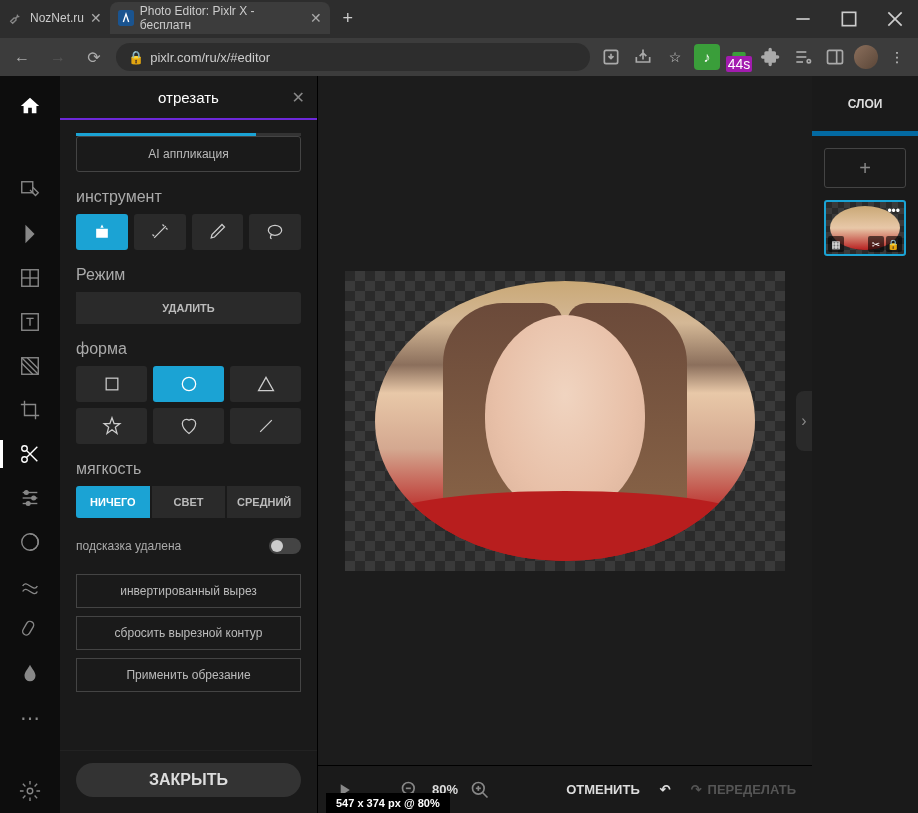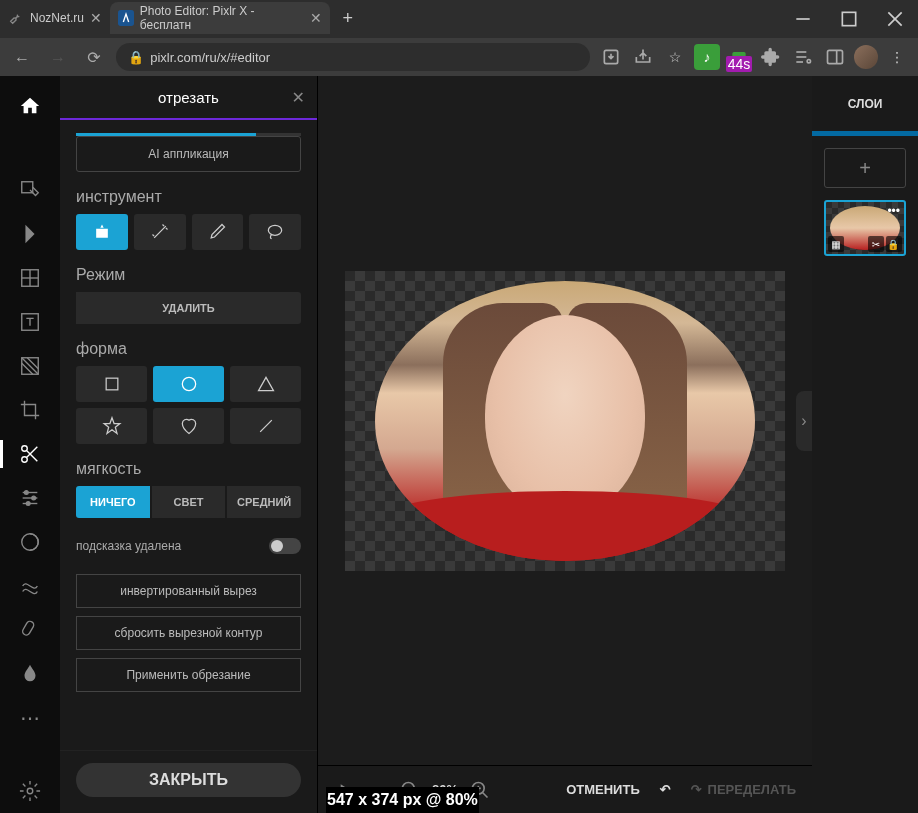--- a/index.html
+++ b/index.html
@@ -75,21 +75,21 @@
 .canvas-area { flex: 1; display: flex; flex-direction: column; background: #1c1c1c; position: relative; }
 .canvas-viewport { flex: 1; display: flex; align-items: center; justify-content: center; position: relative; }
 .canvas { width: 440px; height: 300px; position: relative; background-image: repeating-conic-gradient(#3a3a3a 0 25%, #2a2a2a 0 50%); background-size: 20px 20px; }
 .photo-oval { position: absolute; left: 30px; top: 10px; width: 380px; height: 280px; border-radius: 50%; overflow: hidden; background: linear-gradient(180deg, #c9a876 0%, #d4b896 15%, #8b6f5c 30%, #e8c8a8 40%, #d4a890 60%, #b82020 85%); }
 .face-hint { position: absolute; inset: 0; }
 .face-oval { position: absolute; left: 50%; top: 48%; transform: translate(-50%, -50%); width: 160px; height: 200px; background: radial-gradient(ellipse at 50% 40%, #f0d4c0 0%, #e8c0a8 60%, #d8b098 100%); border-radius: 50% 50% 48% 48%; }
 .hair-l { position: absolute; left: 18%; top: 8%; width: 120px; height: 240px; background: linear-gradient(180deg, #6b4a3a, #8b6648); border-radius: 60px 20px 10px 40px; }
 .hair-r { position: absolute; right: 18%; top: 8%; width: 120px; height: 240px; background: linear-gradient(180deg, #6b4a3a, #8b6648); border-radius: 20px 60px 40px 10px; }
 .sweater { position: absolute; bottom: 0; left: 0; right: 0; height: 70px; background: #b81e1e; border-radius: 50% 50% 0 0 / 30px 30px 0 0; }
 
-.canvas-bottom-bar { position: absolute; bottom: 0; left: 8px; background: #000; color: #fff; font-size: 16px; font-weight: 600; padding: 4px 1px; }
+.canvas-bottom-bar { position: absolute; bottom: 0; left: 8px; background: #000; color: #fff; font-size: 11px; font-weight: 600; padding: 4px 10px; }
 
 .bottom-toolbar { height: 48px; background: #1a1a1a; display: flex; align-items: center; padding: 0 16px; gap: 16px; border-top: 1px solid #000; }
 .bottom-btn { color: #888; font-size: 13px; display: flex; align-items: center; gap: 4px; }
 .zoom-group { display: flex; align-items: center; gap: 12px; margin-left: 30px; }
 .zoom-pct { color: #ddd; font-size: 13px; font-weight: 600; }
 .undo-redo { margin-left: auto; display: flex; gap: 20px; }
 .undo-btn { color: #ddd; font-size: 13px; font-weight: 600; display: flex; align-items: center; gap: 20px; }
 .redo-btn { color: #555; font-size: 13px; font-weight: 600; display: flex; align-items: center; gap: 6px; }
 
 

